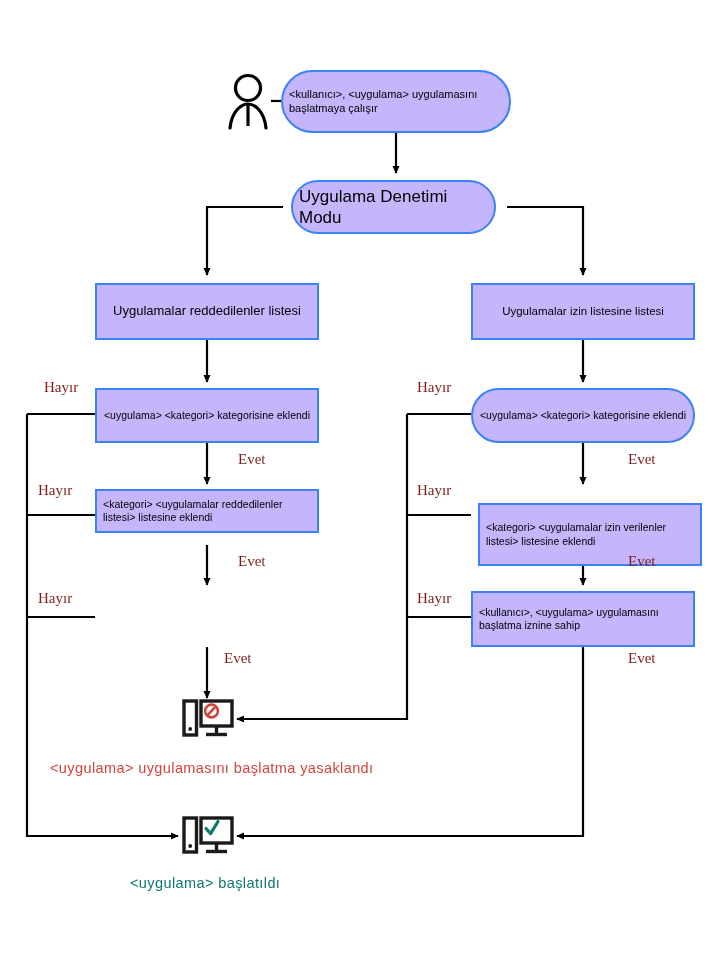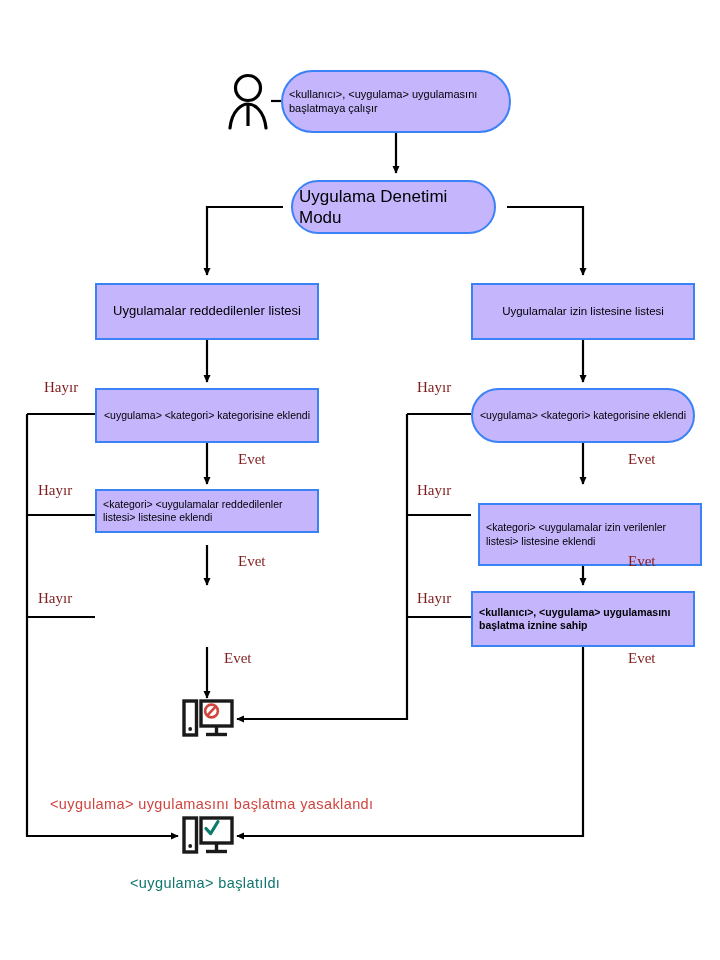--- a/index.html
+++ b/index.html
@@ -79,21 +79,21 @@
 
   <div class="node rect" style="left:95px;top:388px;width:224px;height:55px;font-size:10.5px;">&lt;uygulama&gt; &lt;kategori&gt; kategorisine eklendi</div>
 
   <div class="node round" style="left:471px;top:388px;width:224px;height:55px;font-size:10.5px;">&lt;uygulama&gt; &lt;kategori&gt; kategorisine eklendi</div>
 
   <div class="node rect" style="left:95px;top:489px;width:224px;height:44px;font-size:10.5px;">&lt;kategori&gt; &lt;uygulamalar reddedilenler listesi&gt; listesine eklendi</div>
 
   <div class="node rect" style="left:478px;top:489px;width:224px;height:63px;font-size:10.5px;margin-top:14px;">&lt;kategori&gt; &lt;uygulamalar izin verilenler listesi&gt; listesine eklendi</div>
 
 
-  <div class="node rect" style="left:471px;top:591px;width:224px;height:56px;font-size:10.5px;font-weight:bold;">&lt;kullanıcı&gt;, &lt;uygulama&gt; uygulamasını başlatma iznine sahip</div>
+  <div class="node rect" style="left:471px;top:591px;width:224px;height:56px;font-size:10.5px;">&lt;kullanıcı&gt;, &lt;uygulama&gt; uygulamasını başlatma iznine sahip</div>
 
   <div class="lbl" style="left:44px;top:379px;font-size:15px;">Hayır</div>
   <div class="lbl" style="left:238px;top:451px;font-size:15px;">Evet</div>
   <div class="lbl" style="left:38px;top:482px;font-size:15px;">Hayır</div>
   <div class="lbl" style="left:238px;top:553px;font-size:15px;">Evet</div>
   <div class="lbl" style="left:38px;top:590px;font-size:15px;">Hayır</div>
   <div class="lbl" style="left:224px;top:650px;font-size:15px;">Evet</div>
 
   <div class="lbl" style="left:417px;top:379px;font-size:15px;">Hayır</div>
   <div class="lbl" style="left:628px;top:451px;font-size:15px;">Evet</div>
@@ -105,21 +105,21 @@
   <svg class="icon-wrap" style="left:182px;top:698px;width:52px;height:44px;" viewBox="0 0 52 44">
     <rect x="2" y="3" width="12.5" height="34" fill="none" stroke="#1a1a1a" stroke-width="3.4"></rect>
     <circle cx="8.2" cy="31" r="1.9" fill="#1a1a1a"></circle>
     <rect x="19" y="3" width="31" height="25" fill="none" stroke="#1a1a1a" stroke-width="3.4"></rect>
     <line x1="34.5" y1="28" x2="34.5" y2="35" stroke="#1a1a1a" stroke-width="3.4"></line>
     <line x1="24" y1="36.5" x2="45" y2="36.5" stroke="#1a1a1a" stroke-width="3.4"></line>
     <circle cx="29.5" cy="13" r="6.4" fill="#fff" stroke="#d0453f" stroke-width="2.6"></circle>
     <line x1="25.2" y1="17.6" x2="33.8" y2="8.4" stroke="#d0453f" stroke-width="2.6"></line>
   </svg>
 
-  <div class="caption" style="left:50px;top:796px;font-size:14.5px;color:#d0453f;text-align:right;">&lt;uygulama&gt;  uygulamasını  başlatma yasaklandı</div>
+  <div class="caption" style="left:50px;top:760px;font-size:14.5px;color:#d0453f;text-align:right;">&lt;uygulama&gt;  uygulamasını  başlatma yasaklandı</div>
 
   <svg class="icon-wrap" style="left:182px;top:815px;width:52px;height:44px;" viewBox="0 0 52 44">
     <rect x="2" y="3" width="12.5" height="34" fill="none" stroke="#1a1a1a" stroke-width="3.4"></rect>
     <circle cx="8.2" cy="31" r="1.9" fill="#1a1a1a"></circle>
     <rect x="19" y="3" width="31" height="25" fill="none" stroke="#1a1a1a" stroke-width="3.4"></rect>
     <line x1="34.5" y1="28" x2="34.5" y2="35" stroke="#1a1a1a" stroke-width="3.4"></line>
     <line x1="24" y1="36.5" x2="45" y2="36.5" stroke="#1a1a1a" stroke-width="3.4"></line>
     <path d="M24,13.5 L28.6,18.6 L36,6.5" fill="none" stroke="#0f7b6c" stroke-width="3.2" stroke-linecap="round" stroke-linejoin="round"></path>
   </svg>
 

